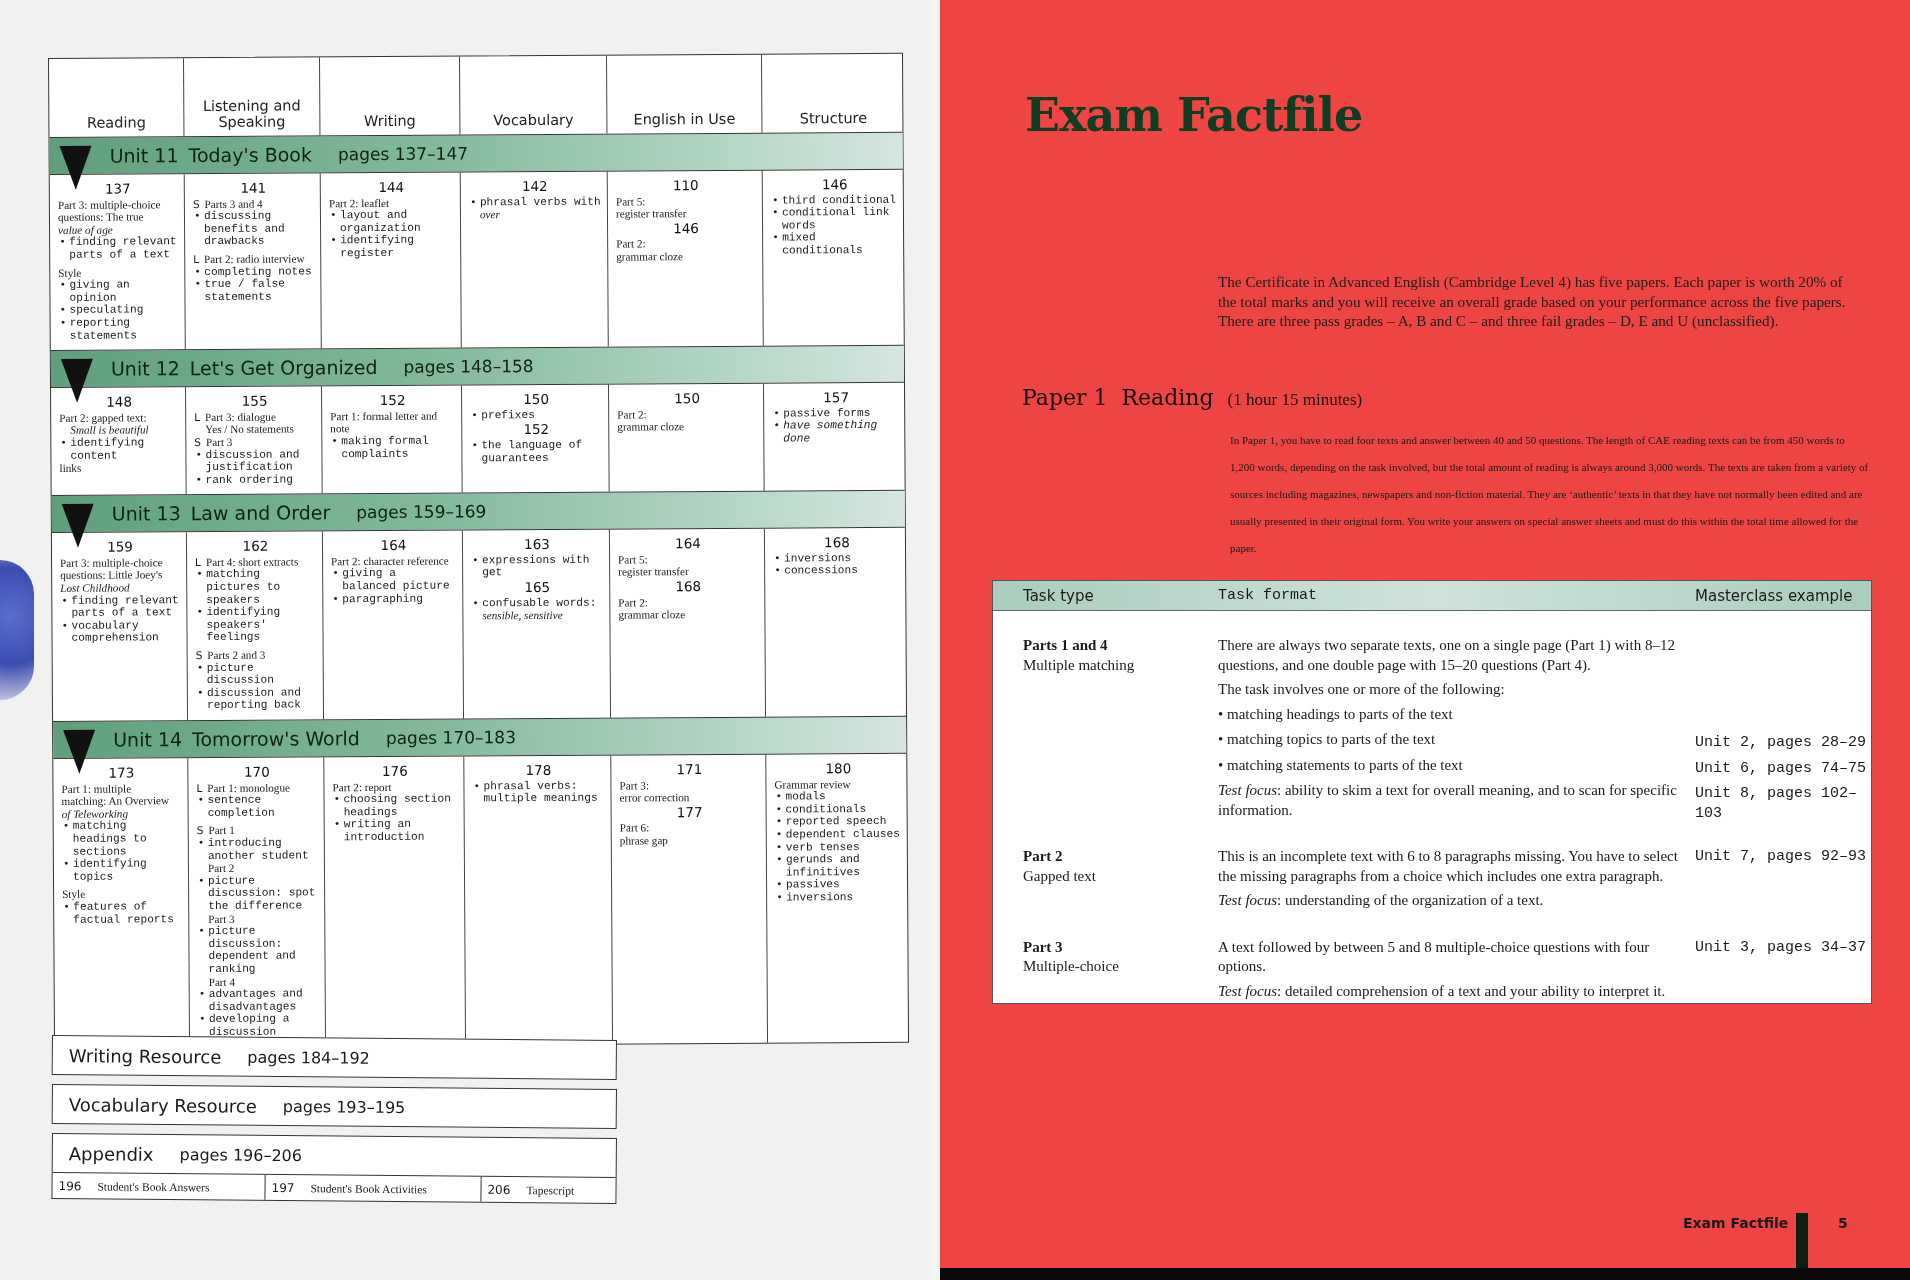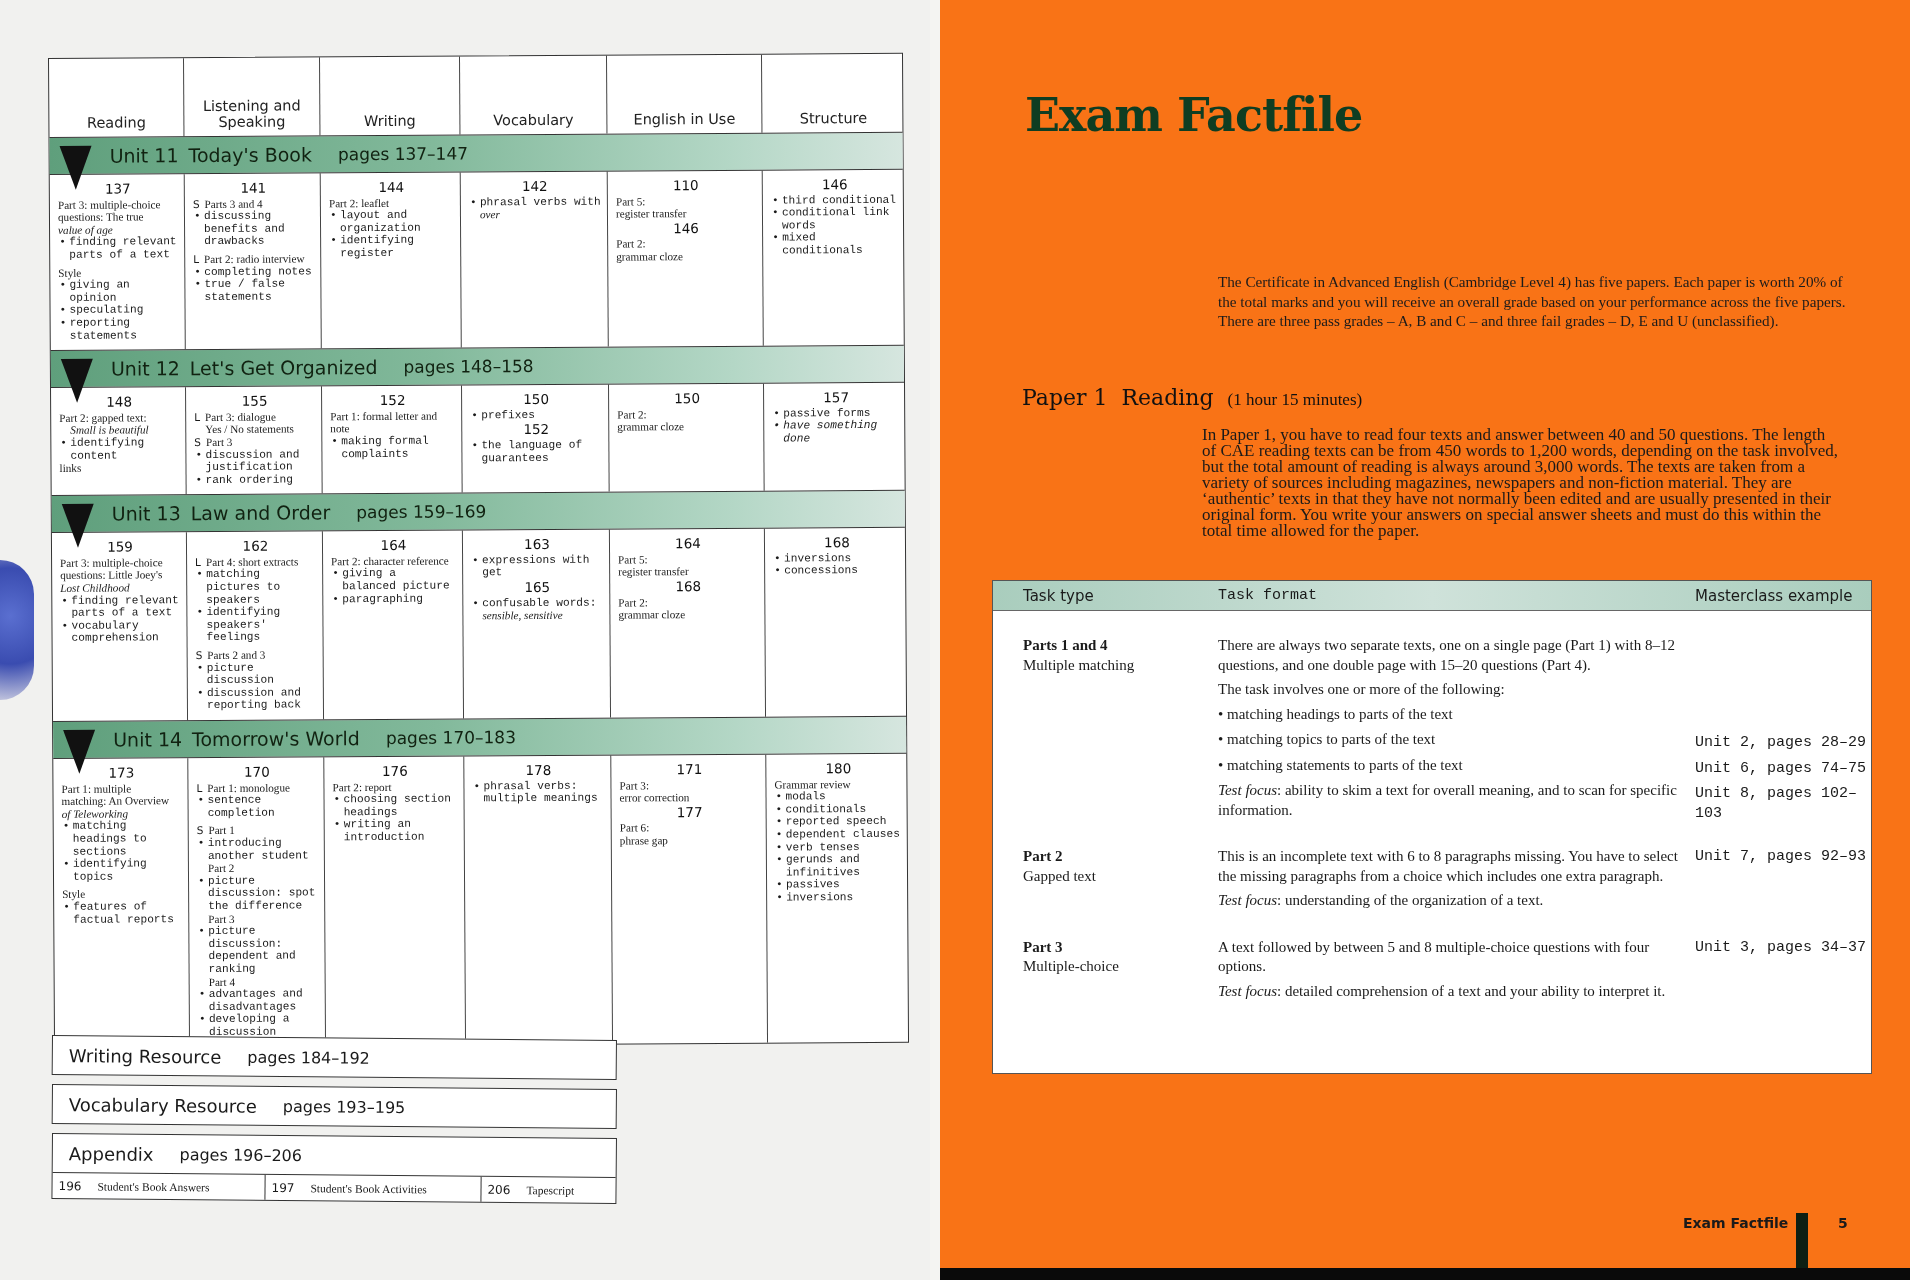--- a/index.html
+++ b/index.html
@@ -45,30 +45,30 @@
   .res-head { height: 38px; display: flex; align-items: center; padding-left: 16px; }
   .res-title { font-size: 18px; margin-right: 26px; }
   .res-pages { font-size: 16px; }
   .appx-row { display: grid; grid-template-columns: 213px 216px 136px; border-top: 1.5px solid #333; height: 26px; }
   .appx-row > div { border-right: 1px solid #333; display: flex; align-items: center; padding-left: 6px; }
   .appx-row > div:last-child { border-right: none; }
   .appx-num { font-family: "DejaVu Sans", sans-serif; font-size: 12px; margin-right: 16px; }
   .appx-lbl { font-family: "Liberation Serif", serif; font-size: 11.5px; }
 
   
-  .right-page { position: absolute; left: 940px; top: 0; width: 970px; height: 1280px; background: #f97316; }
+  .right-page { position: absolute; left: 940px; top: 0; width: 970px; height: 1280px; background: #ef4444; }
   .ef-title { position: absolute; left: 85px; top: 88px; font-family: "DejaVu Serif", serif; font-size: 46px;
               letter-spacing: -1px; color: #0f3d22; }
   .intro { position: absolute; left: 278px; top: 272px; width: 640px; font-size: 15.2px; line-height: 19.5px; color: #1b1b1b; }
   .paper-head { position: absolute; left: 82px; top: 385px; display: flex; align-items: baseline; }
   .paper-name { font-family: "DejaVu Serif", serif; font-size: 22px; margin-right: 14px; color: #111; }
   .paper-dur { font-size: 17px; color: #111; }
-  .paper-desc { position: absolute; left: 262px; top: 427px; width: 640px; font-size: 17px; line-height: 16px; }
-
-  .task-table { position: absolute; left: 52px; top: 580px; width: 880px; height: 494px; border: 1.5px solid #555; background: #fff; }
+  .paper-desc { position: absolute; left: 290px; top: 427px; width: 640px; font-size: 11px; line-height: 27px; }
+
+  .task-table { position: absolute; left: 52px; top: 580px; width: 880px; height: 424px; border: 1.5px solid #555; background: #fff; }
   .task-head { height: 30px; display: grid; grid-template-columns: 225px 465px 190px; align-items: center;
                background: linear-gradient(90deg, #a9cdbd 0%, #cfe2da 50%, #a9cdbd 100%); border-bottom: 1.5px solid #666;
                font-family: "DejaVu Sans", sans-serif; font-size: 15px; }
   .task-head > div { padding-left: 30px; }
   .task-head > div:nth-child(2) { padding-left: 0; font-family: Liberation Mono, monospace; }
   .task-head > div:nth-child(3) { padding-left: 12px; }
   .task-row { display: grid; grid-template-columns: 225px 465px 190px; padding-top: 25px; font-size: 15px; line-height: 19.5px; }
   .task-row > .tt { padding-left: 30px; }
   .tt-name { font-weight: bold; display: block; }
   .tf p { margin-bottom: 5px; }

